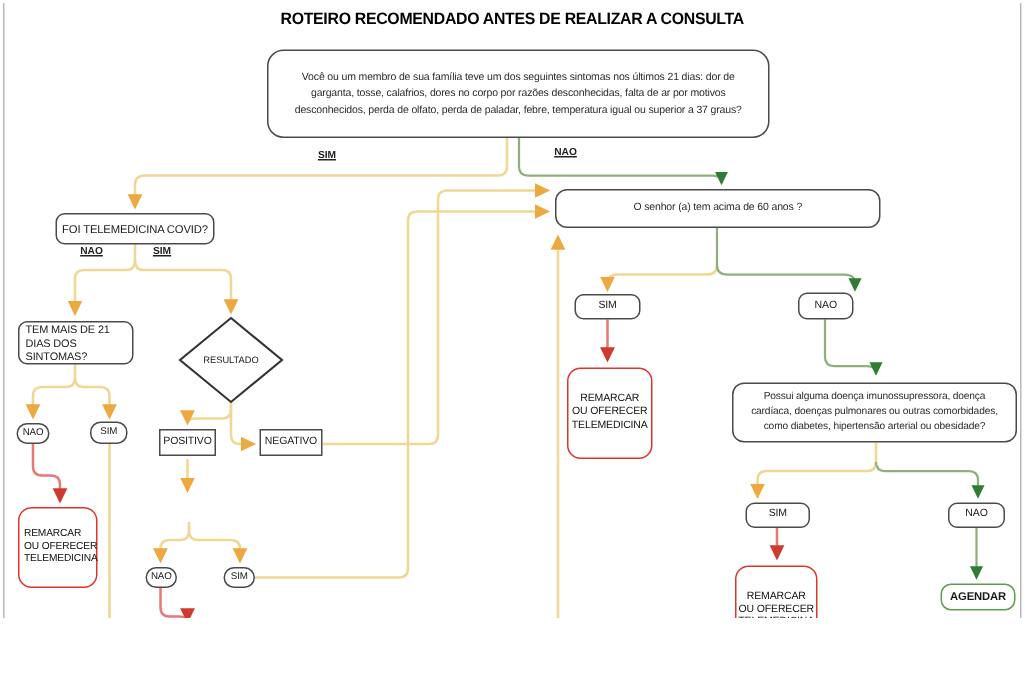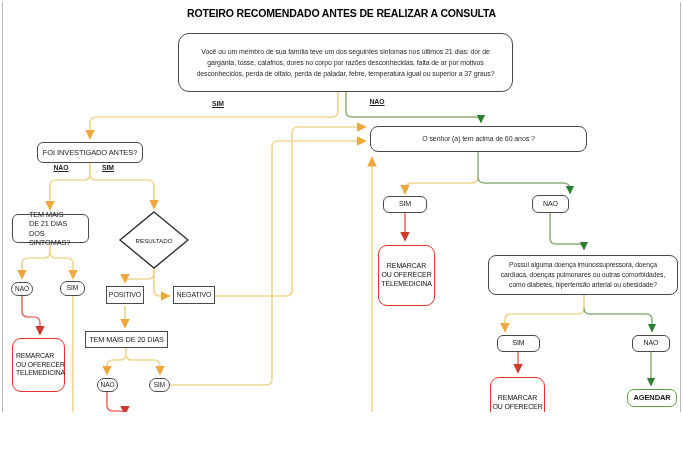--- a/index.html
+++ b/index.html
@@ -81,27 +81,27 @@
   </svg>
 
   <div class="node round q-text" style="left:178px;top:33px;width:335px;height:59px;border-radius:11px;padding:2px 12px;line-height:1.6;">
     <span>Você ou um membro de sua família teve um dos seguintes sintomas nos últimos 21 dias: dor de garganta, tosse, calafrios, dores no corpo por razões desconhecidas, falta de ar por motivos desconhecidos, perda de olfato, perda de paladar, febre, temperatura igual ou superior a 37 graus?</span>
   </div>
 
   <div class="edge-label" style="left:200px;top:100px;width:36px;">SIM</div>
   <div class="edge-label" style="left:362px;top:98px;width:30px;">NAO</div>
 
   <div class="node round-sm" style="left:37px;top:142px;width:106px;height:21px;font-size:7.5px;">
-    <span>FOI INVESTIGADO ANTES?</span>
+    <span>FOI TELEMEDICINA COVID?</span>
   </div>
 
   <div class="edge-label" style="left:48px;top:164px;width:26px;">NAO</div>
   <div class="edge-label" style="left:95px;top:164px;width:26px;">SIM</div>
 
-  <div class="node round-sm" style="left:12px;top:214px;width:77px;height:29px;font-size:7.3px;justify-content:flex-end;text-align:left;padding:2px 16px;">
+  <div class="node round-sm" style="left:12px;top:214px;width:77px;height:29px;font-size:7.3px;justify-content:flex-end;text-align:left;padding:2px 4px;">
     <span>TEM MAIS DE 21 DIAS DOS SINTOMAS?</span>
   </div>
 
   <div class="abs" style="left:120px;top:212px;width:68px;height:56px;display:flex;align-items:center;justify-content:center;font-size:6.2px;z-index:3;">
     <span>RESULTADO</span>
   </div>
 
   <div class="node pill small-node" style="left:11px;top:282px;width:22px;height:14px;">
     <span>NAO</span>
   </div>
@@ -113,23 +113,20 @@
     <span>REMARCAR OU OFERECER TELEMEDICINA</span>
   </div>
 
   <div class="node" style="left:106px;top:286px;width:38px;height:18px;font-size:7px;">
     <span>POSITIVO</span>
   </div>
   <div class="node" style="left:173px;top:286px;width:42px;height:18px;font-size:7px;">
     <span>NEGATIVO</span>
   </div>
 
-  <div class="node" style="left:85px;top:331px;width:83px;height:17px;font-size:7.3px;">
-    <span>TEM MAIS DE 20 DIAS</span>
-  </div>
 
   <div class="node pill small-node" style="left:97px;top:378px;width:21px;height:14px;">
     <span>NAO</span>
   </div>
   <div class="node pill small-node" style="left:149px;top:378px;width:21px;height:14px;">
     <span>SIM</span>
   </div>
 
   <div class="node danger" style="left:83px;top:418px;width:97px;height:29px;font-size:7px;justify-content:flex-start;text-align:left;padding:2px 5px;">
     <span>REMARCAR OU OFERECER TELEMEDICINA</span>

